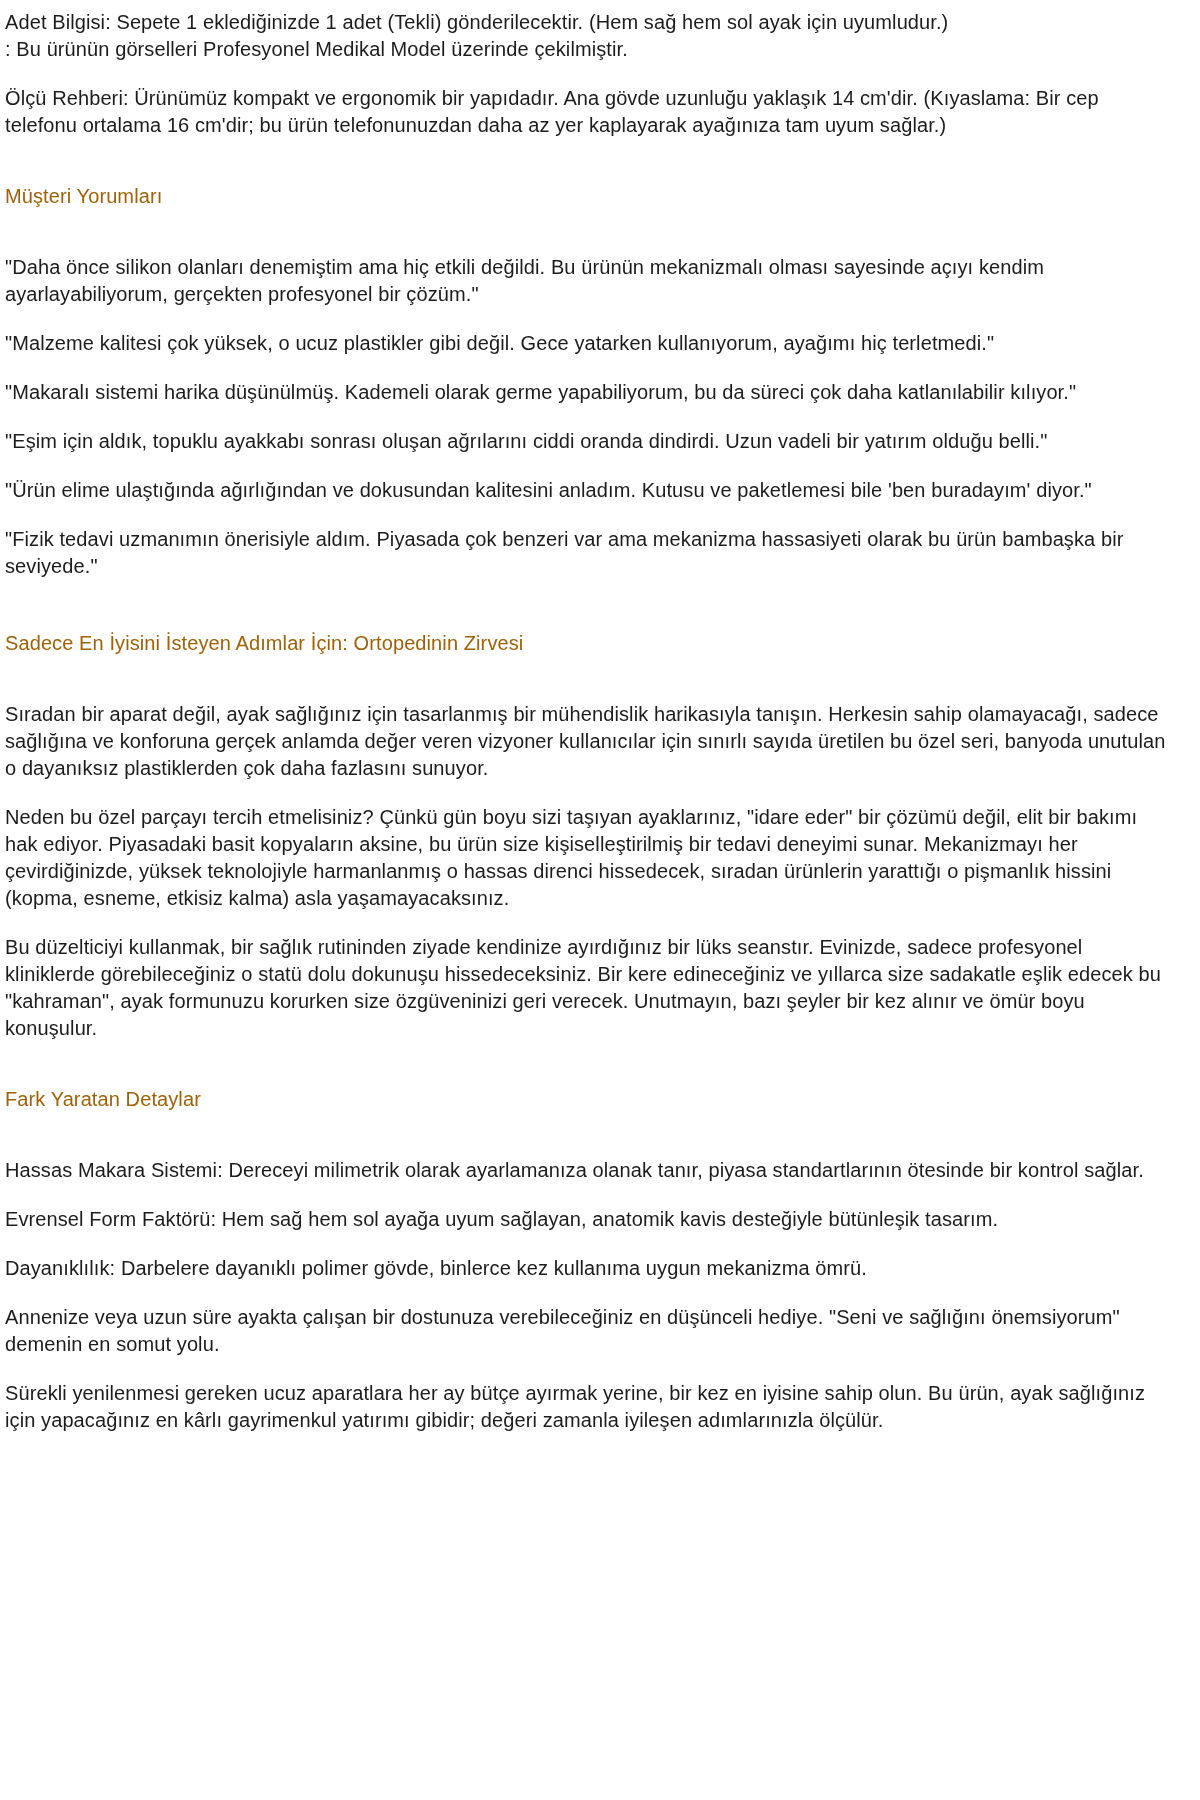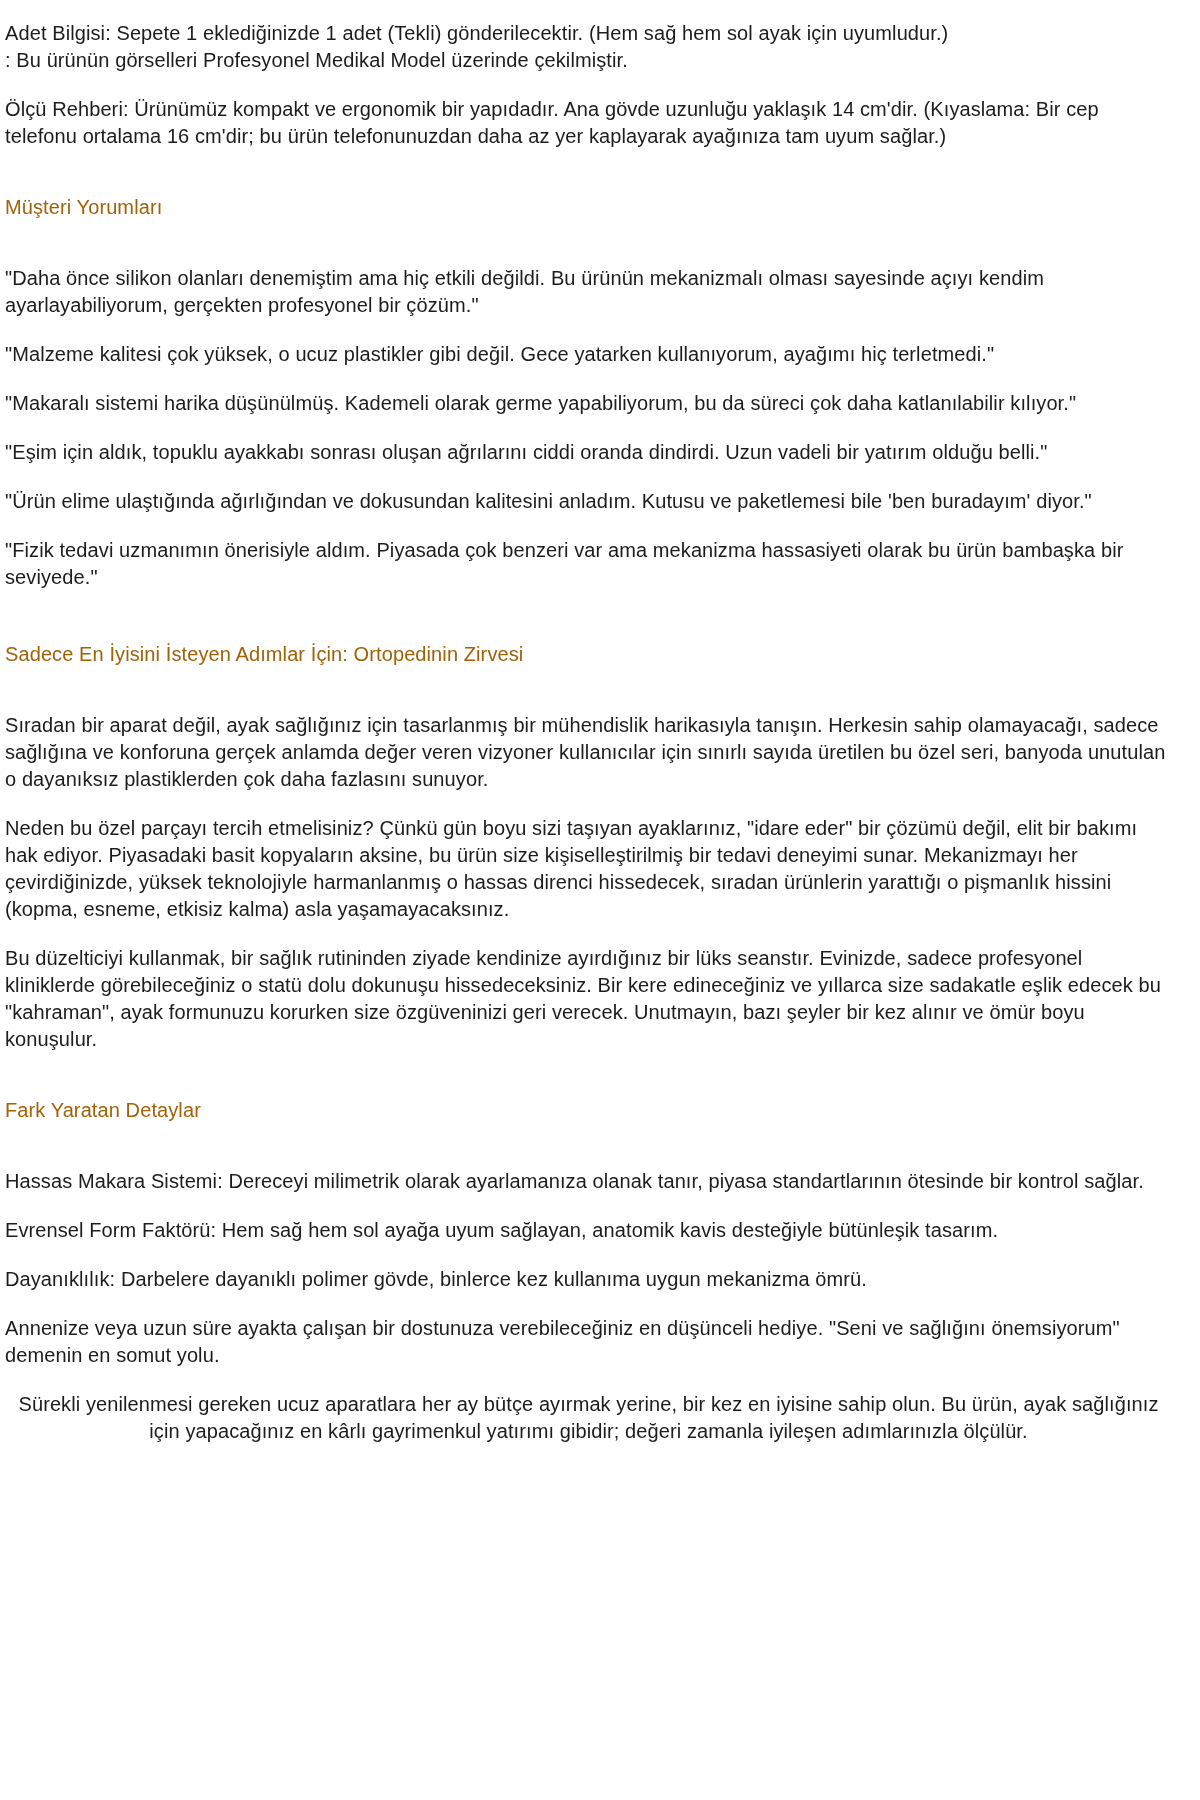--- a/index.html
+++ b/index.html
@@ -13,36 +13,36 @@
     height: 1800px;
     overflow: hidden;
     font-family: "Liberation Sans", "DejaVu Sans", sans-serif;
     color: #1a1a1a;
     -webkit-font-smoothing: antialiased;
   }
   .page {
     box-sizing: border-box;
     width: 1200px;
     height: 1800px;
-    padding: 20px 28px 0 5px;
+    padding: 9px 28px 0 5px;
     background: #ffffff;
   }
   .block {
     font-size: 20px;
     line-height: 27px;
     letter-spacing: 0.1px;
     color: #1c1c1c;
     text-align: left;
     white-space: pre-wrap;
     word-break: normal;
     overflow-wrap: break-word;
   }
   
   .gap-none { margin: 0 0 0 0; }
-  .gap-sm   { margin: 0 0 15px 0; text-align: center; }
+  .gap-sm   { margin: 0 0 15px 0; }
   .gap-md   { margin: 0 0 22px 0; }
   .gap-lg   { margin: 0 0 44px 0; }
   .gap-xl   { margin: 0 0 50px 0; }
 
   .heading {
     font-size: 20px;
     line-height: 27px;
     letter-spacing: 0.1px;
     color: #a16207;
     font-weight: 400;

